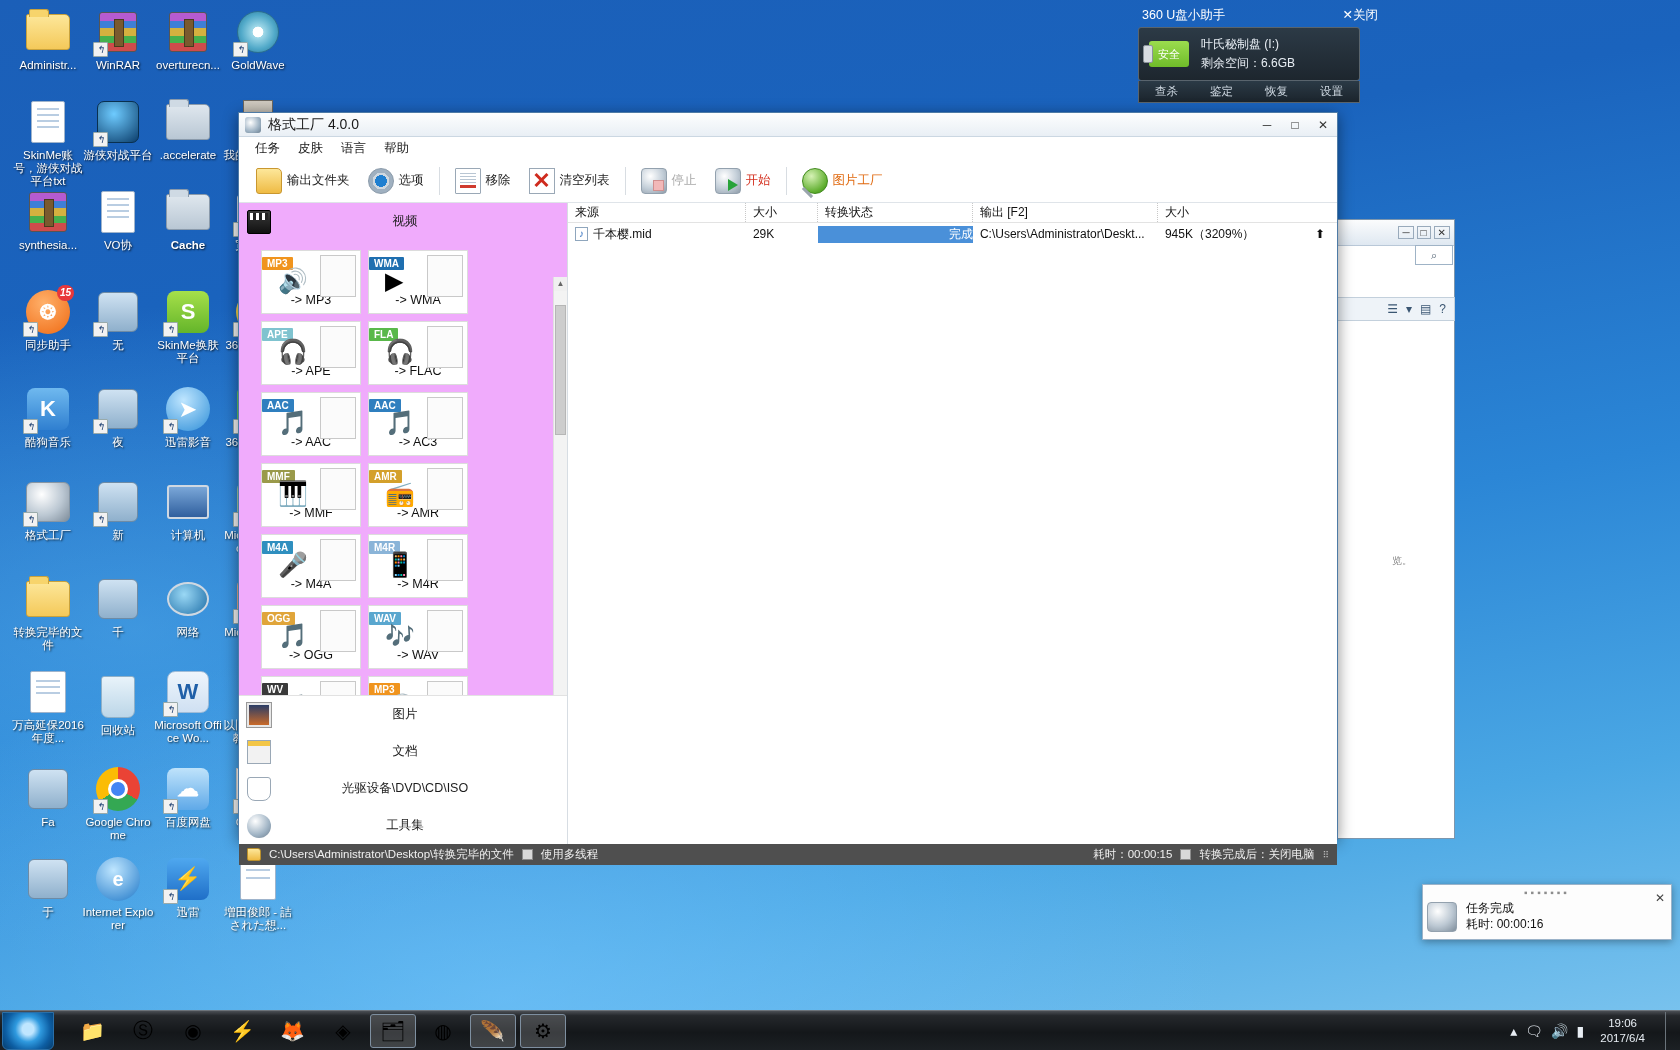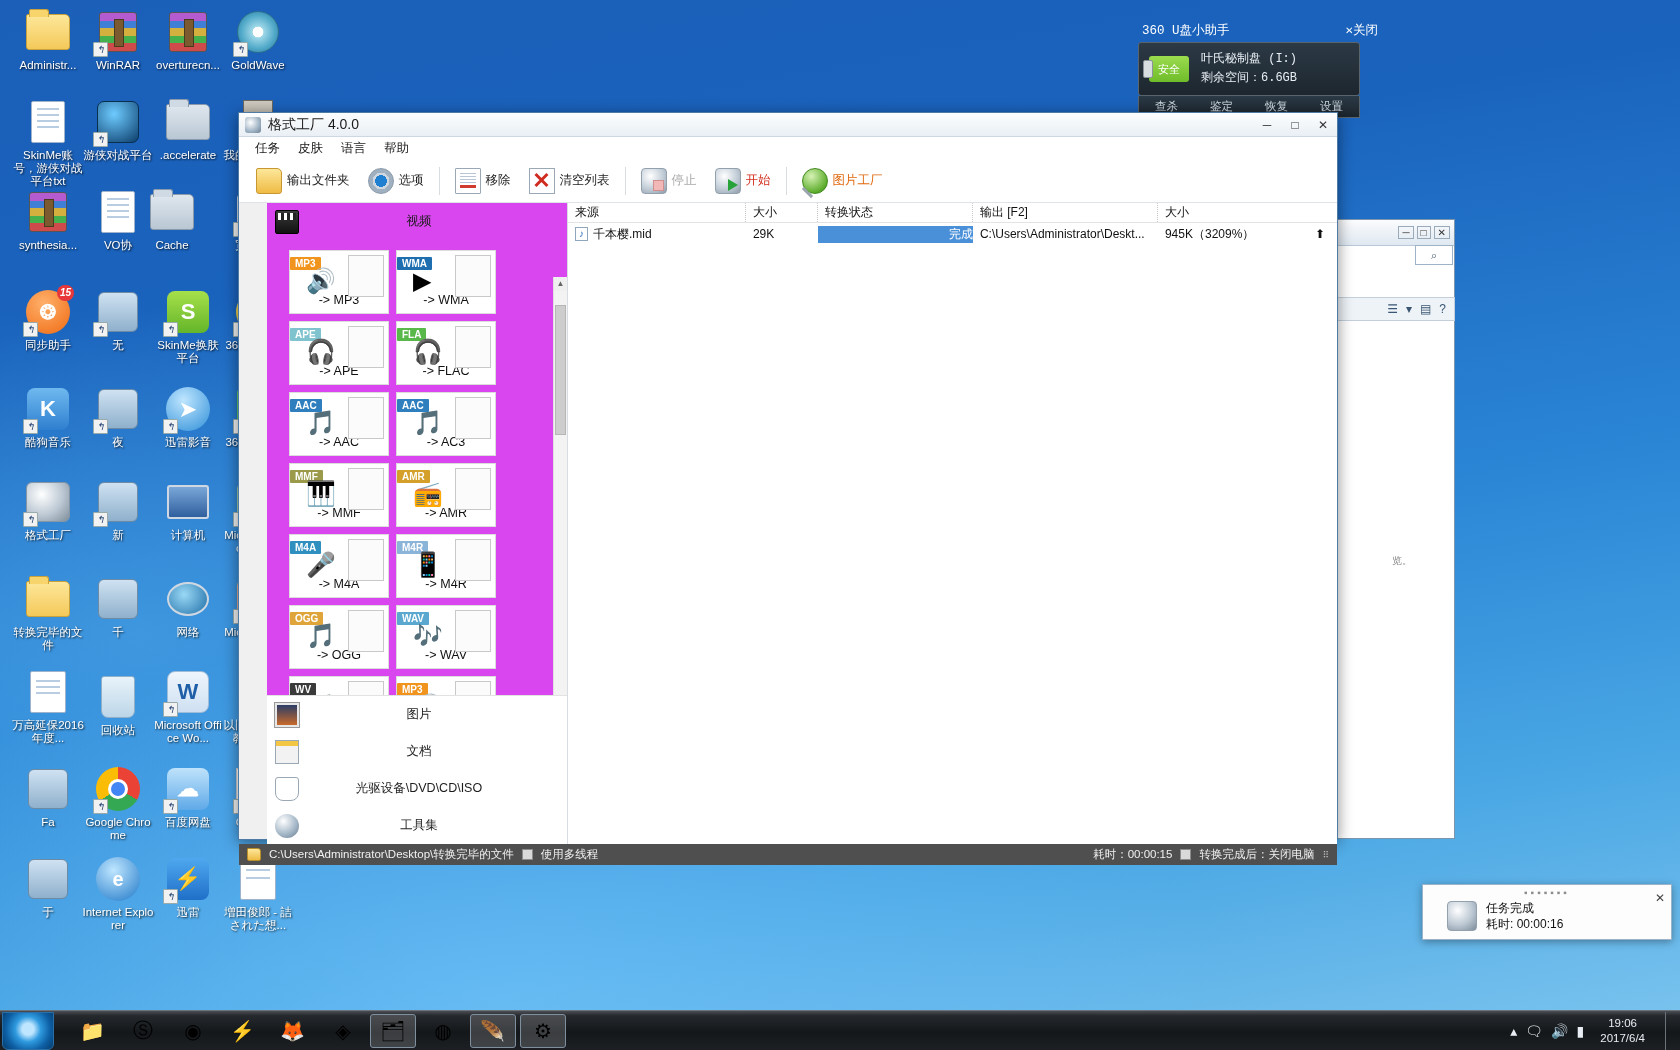--- a/index.html
+++ b/index.html
@@ -115,21 +115,21 @@
   .ic.ffball.stop:after{content:"";position:absolute;right:2px;bottom:2px;width:9px;height:9px;background:#f2b8b8;border:1px solid #d08f8f;}
   .ic.ffball.play:after{content:"";position:absolute;right:2px;bottom:2px;width:0;height:0;
       border-left:10px solid #28a33a;border-top:6px solid transparent;border-bottom:6px solid transparent;}
   .ic.picfac { border-radius:50%;
       background:radial-gradient(circle at 35% 30%,#d6f2b5,#5fae2e 70%,#3c8418); border:1px solid #3f8a1c;}
   .ic.picfac:after{content:"";position:absolute;left:-2px;bottom:-1px;width:13px;height:3px;
       background:#9aa5ad;transform:rotate(45deg);}
 
   
   #ff .content { display:flex; }
-  #ff .left { width:355px; background:#d946ef; border-right:1px solid #d7dde3; position:relative;margin-left:28px; }
+  #ff .left { width:355px; background:#f0abfc; border-right:1px solid #d7dde3; position:relative; }
   .catrow { height:37px; display:flex; align-items:center; }
   .catrow .ci { width:24px; height:24px; margin-left:8px; flex:0 0 24px; position:relative;}
   .catrow .cn { flex:1; text-align:center; font-size:12.5px; color:#1d1d1d; padding-right:28px;}
   .ci.video { background:linear-gradient(#3a3a3a,#111); border:1px solid #000; border-radius:2px;}
   .ci.video:after{content:"";position:absolute;inset:2px 2px auto 2px;height:7px;
      background:repeating-linear-gradient(90deg,#fff 0 3px,#222 3px 6px);}
   .ci.audio { background:#fff; border:1px solid #9aa8b6; }
   .ci.audio:after{content:"\266B";position:absolute;inset:0;text-align:center;line-height:22px;color:#4aa832;font-size:15px;}
   .ci.pic { background:linear-gradient(#2a3d66,#c96a2a); border:2px solid #e7e7e7; outline:1px solid #999;}
   .ci.docu { background:linear-gradient(#f3c646 0 22%,#f2f2f2 22% 100%); border:1px solid #9aa8b6;}
@@ -169,21 +169,21 @@
   #ff .statusbar { height:21px; background:#4f4f4f; display:flex; align-items:center;
                padding:0 8px; color:#f0f0f0; font-size:11.5px; gap:8px; }
   #ff .statusbar .chk { width:11px; height:11px; background:#d9d9d9; border:1px solid #8c8c8c;}
   #ff .statusbar .sp { margin-left:auto; }
 
   
   #toast { position:absolute; background:#fdfdfd; border:1px solid #9bb3c9;
            box-shadow:0 2px 8px rgba(0,0,0,.35); }
   #toast .dots { text-align:center; letter-spacing:3px; color:#8d8d8d; font-size:10px; padding-top:2px;}
   #toast .x { position:absolute; right:6px; top:6px; font-size:12px; color:#444; }
-  #toast .bd { display:flex; align-items:center; padding:2px 8px 8px 24px; gap:9px; }
+  #toast .bd { display:flex; align-items:flex-end; padding:2px 8px 8px 4px; gap:9px; }
   #toast .ti { width:30px; height:30px; border-radius:4px;
            background:radial-gradient(circle at 35% 30%,#fff,#bcc8d3 55%,#7e8d9b); border:1px solid #93a1ae;}
   #toast .tx { font-size:12px; color:#111; line-height:16px; }
 
   
   #taskbar { position:absolute; left:0; right:0; bottom:0; height:40px;
              background:linear-gradient(#4b4f55 0%, #25282c 12%, #14171a 55%, #1c2024 100%);
              border-top:1px solid #6d737a; display:flex; align-items:center; }
   #start { width:52px; height:38px; margin-left:2px; border-radius:0 0 6px 6px;
            background:radial-gradient(circle at 50% 45%, #bfe6ff 0 18%, #2f9adf 40%, #0d5ea3 70%, #063c6c 100%);
@@ -265,21 +265,21 @@
       <div class="gl">
         <span class="doc">
           <i class="ln" style="top:6px"></i>
           <i class="ln" style="top:12px"></i>
           <i class="ln" style="top:18px"></i>
           <i class="ln" style="top:24px"></i>
         </span>
       </div>
       <span class="lbl">VO协</span>
     </div>
-    <div class="dicon" style="left: 136px; top: 188px;">
+    <div class="dicon" style="left: 152px; top: 188px; font-weight: bold;">
       <div class="gl">
         <span class="folder gray"></span>
       </div>
       <span class="lbl">Cache</span>
     </div>
     <div class="dicon" style="left: 222px; top: 188px;">
       <div class="gl">
         <span class="mon"></span>
         <i class="shc">↰</i>
       </div>
@@ -498,21 +498,21 @@
 </div>
 <div style="position:absolute;left:1415px;top:245px;width:38px;height:20px;background:#fff;border:1px solid #9fb3c6;display:flex;align-items:center;justify-content:center;font-size:11px;color:#567;">⌕</div>
 <div style="position:absolute;left:1335px;top:297px;width:120px;height:24px;background:#eef3f8;border:1px solid #c3d0dc;display:flex;align-items:center;justify-content:flex-end;gap:8px;padding-right:8px;font-size:12px;color:#3a5672;">
   <span>☰</span>
   <span>▾</span>
   <span>▤</span>
   <span>?</span>
 </div>
 <div style="position:absolute;left:1392px;top:555px;width:60px;font-size:10px;color:#888;line-height:12px;">览。</div>
 
-<div id="usb" style="left:1138px; top:16px; width:240px; height:104px;font-family:Liberation Mono, monospace;">
+<div id="usb" style="left:1138px; top:1px; width:240px; height:104px;">
   <div class="ttl" style="position:absolute;left:4px;top:6px;">360 U盘小助手</div>
   <div class="close" style="top:6px;">✕关闭</div>
   <div class="card" style="position:absolute;left:0;top:26px;width:222px;height:54px;">
     <div class="drv">安全</div>
     <div>
       <div class="txt">叶氏秘制盘 (I:)</div>
       <div class="txt">剩余空间：6.6GB</div>
     </div>
   </div>
   <div class="bar" style="position:absolute;left:0;top:80px;width:222px;">

